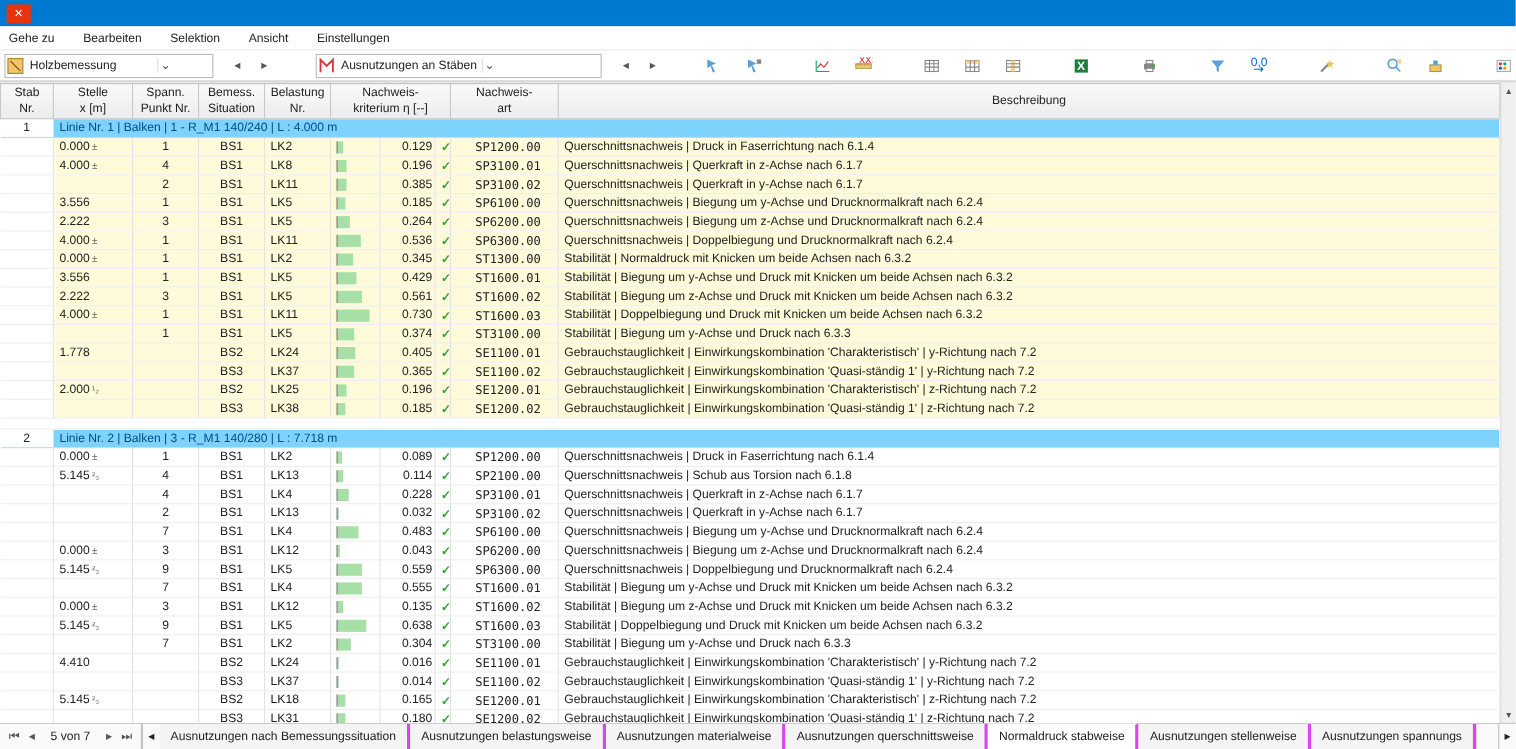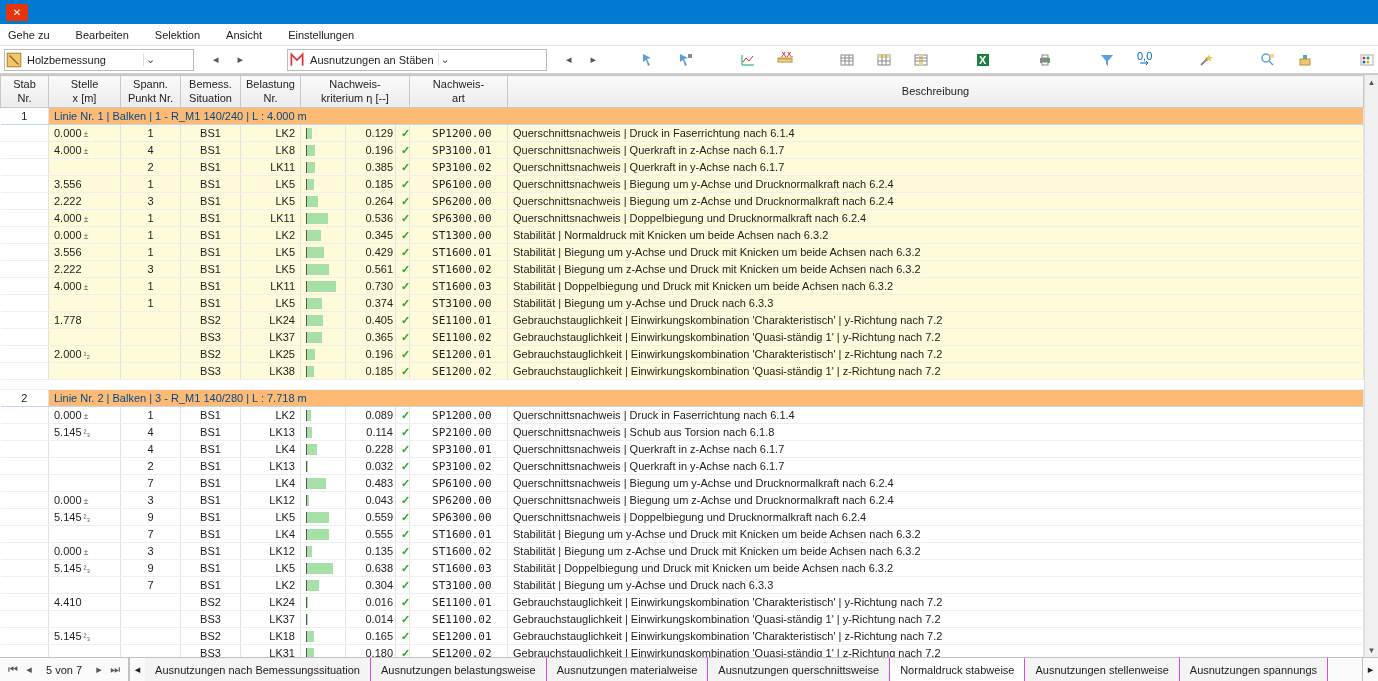--- a/index.html
+++ b/index.html
@@ -23,40 +23,40 @@
 .grid-wrap{position:absolute;top:74px;bottom:24px;left:0;right:0;overflow:hidden;border-top:1px solid #c8c8c8}
 .scroll-area{position:absolute;top:0;left:0;right:14px;bottom:0;overflow:auto}
 .vscroll{position:absolute;right:0;top:0;bottom:0;width:14px;background:#f0f0f0;border-left:1px solid #ddd}
 .vscroll .up,.vscroll .down{height:14px;display:flex;align-items:center;justify-content:center;font-size:9px;color:#555}
 .vscroll .down{position:absolute;bottom:0;width:100%}
 table{border-collapse:collapse;width:100%;table-layout:fixed}
 th{background:linear-gradient(#fafafa,#ececec);border:1px solid #c8c8c8;padding:2px 4px;font-weight:normal;text-align:center;height:32px;line-height:1.2}
 td{border-right:1px solid #e3e3e3;border-bottom:1px solid #eee;padding:1px 5px;height:17px;white-space:nowrap;overflow:hidden;text-overflow:clip}
 tr.g1 td{background:#fefada}
 tr.g2 td{background:#fff}
-tr.hdrrow td{background:#fdba74;color:#004a8a;font-weight:normal;border-top:1px solid #c4d7eb;border-bottom:1px solid #c4d7eb}
+tr.hdrrow td{background:#7dd3fc;color:#004a8a;font-weight:normal;border-top:1px solid #c4d7eb;border-bottom:1px solid #c4d7eb}
 .c-stab{width:48px;text-align:center}
 .c-stelle{width:72px;text-align:left;padding-right:6px}
 .c-punkt{width:60px;text-align:center}
 .c-sit{width:60px;text-align:center}
-.c-last{width:60px;text-align:right}
+.c-last{width:60px;text-align:left}
 .c-bar{width:45px}
 .c-eta{width:50px;text-align:right;padding-right:2px}
 .c-chk{width:14px;text-align:center}
 .c-art{width:98px;text-align:left;padding-left:22px;font-family:Consolas,monospace}
 .c-desc{text-align:left}
 .bar{display:inline-block;height:11px;background:#a6e0a6;vertical-align:middle}
 .barline{display:inline-block;height:11px;width:1px;background:#555;vertical-align:middle}
 .chk{color:#2da62d;font-weight:bold}
 .stelle-sym{color:#666;font-size:9px;margin-left:2px}
 .footer{position:absolute;bottom:0;left:0;right:0;height:24px;display:flex;align-items:stretch;border-top:1px solid #c0c0c0;background:#fafafa}
 .pager{display:flex;align-items:center;gap:2px;padding:0 6px;border-right:1px solid #c0c0c0}
 .pager .pbtn{width:14px;text-align:center;color:#555}
 .tabs{display:flex;flex:1;overflow:hidden}
-.tab{padding:4px 10px;border-right:1px solid #d946ef;background:#f4f4f4;white-space:nowrap;display:flex;align-items:center}
+.tab{padding:4px 10px;border-right:3px solid #d946ef;background:#f4f4f4;white-space:nowrap;display:flex;align-items:center}
 .tab.active{background:#fff;border-top:2px solid #fff;margin-top:-1px}
 .tnav{width:16px;display:flex;align-items:center;justify-content:center;border-left:1px solid #c0c0c0}
 col.w-stab{width:48px}col.w-stelle{width:72px}col.w-punkt{width:60px}col.w-sit{width:60px}col.w-last{width:60px}col.w-bar{width:45px}col.w-eta{width:50px}col.w-chk{width:14px}col.w-art{width:98px}
 </style>
 </head>
 <body>
 
 <div class="titlebar">
   <div class="close-btn">✕</div>
 </div>

